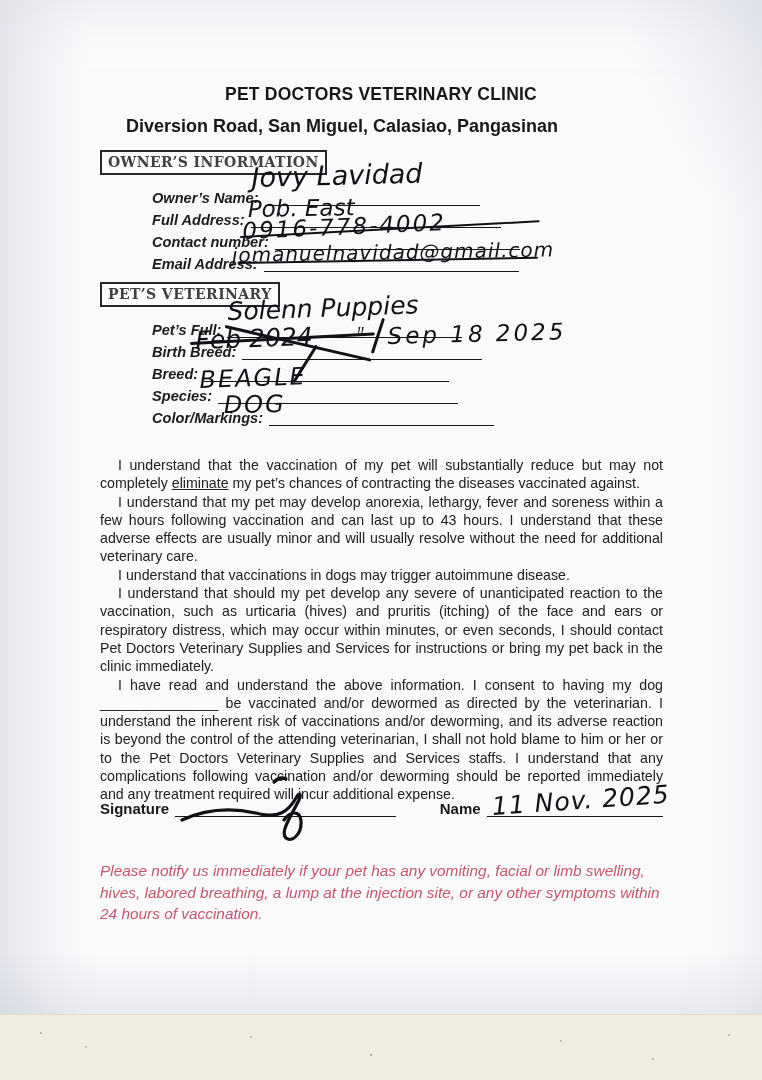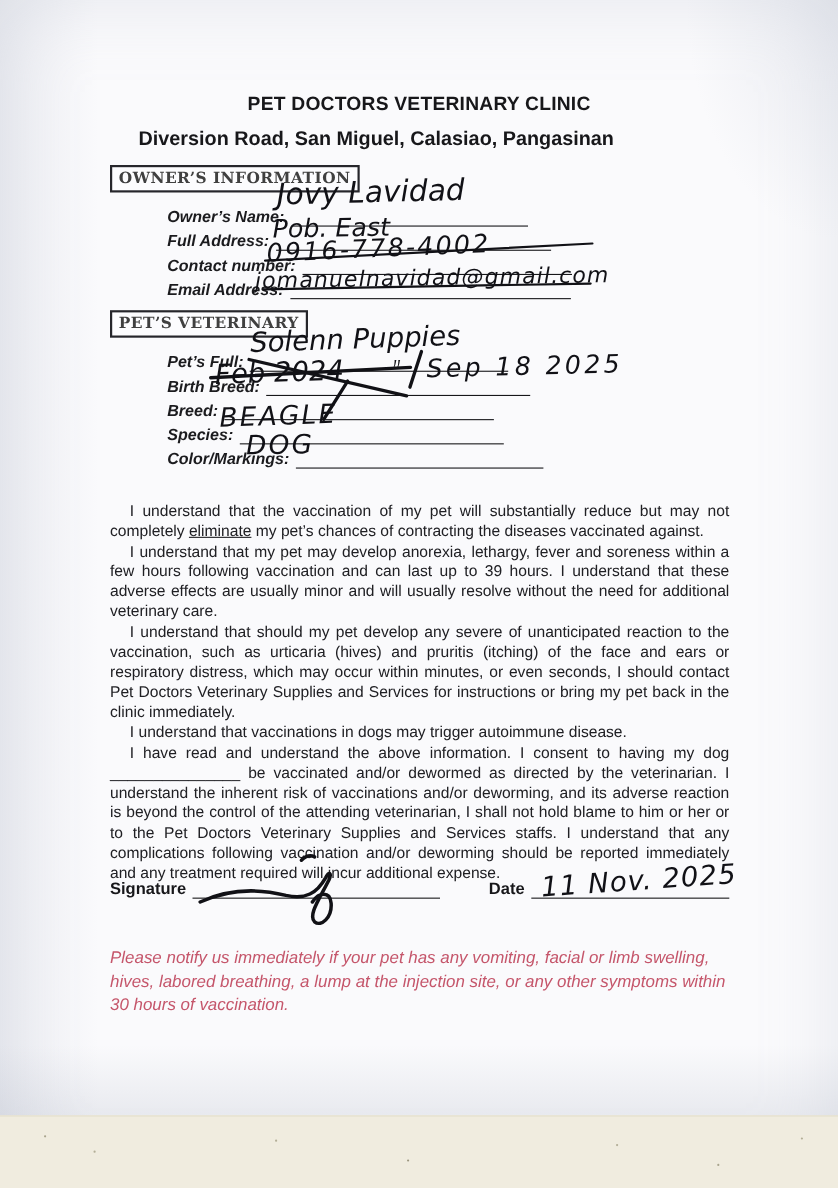--- a/index.html
+++ b/index.html
@@ -156,37 +156,37 @@
   <span class="ink ink-breed">BEAGLE</span>
   <span class="ink ink-species">DOG</span>
 
   <div class="stroke strike-bd-1"></div>
   <div class="stroke strike-bd-2"></div>
   <div class="stroke slash-female"></div>
   <div class="stroke slash-bd"></div>
 
   <div class="bodytext">
     <p><span>I understand that the vaccination of my pet will substantially reduce but may not completely </span><span class="u">eliminate</span><span> my pet’s chances of contracting the diseases vaccinated against.</span></p>
-    <p><span>I understand that my pet may develop anorexia, lethargy, fever and soreness within a few hours following vaccination and can last up to 39 hours. I understand that these adverse effects are usually minor and will usually resolve without the need for additional veterinary care.</span></p>
+    <p><span>I understand that my pet may develop anorexia, lethargy, fever and soreness within a few hours following vaccination and can last up to 43 hours. I understand that these adverse effects are usually minor and will usually resolve without the need for additional veterinary care.</span></p>
+    <p><span>I understand that vaccinations in dogs may trigger autoimmune disease.</span></p>
     <p><span>I understand that should my pet develop any severe of unanticipated reaction to the vaccination, such as urticaria (hives) and pruritis (itching) of the face and ears or respiratory distress, which may occur within minutes, or even seconds, I should contact Pet Doctors Veterinary Supplies and Services for instructions or bring my pet back in the clinic immediately.</span></p>
-    <p><span>I understand that vaccinations in dogs may trigger autoimmune disease.</span></p>
     <p><span>I have read and understand the above information. I consent to having my dog _______________ be vaccinated and/or dewormed as directed by the veterinarian. I understand the inherent risk of vaccinations and/or deworming, and its adverse reaction is beyond the control of the attending veterinarian, I shall not hold blame to him or her or to the Pet Doctors Veterinary Supplies and Services staffs. I understand that any complications following vaccination and/or deworming should be reported immediately and any treatment required will incur additional expense.</span></p>
   </div>
 
   <div class="sigrow">
     <span class="siglabel">Signature</span>
     <span class="fline sig-line"></span>
-    <span class="siglabel">Date</span>
+    <span class="siglabel">Name</span>
     <span class="fline date-line"></span>
   </div>
 
   <svg class="signature-svg" width="190" height="75" viewBox="0 0 190 75">
     <path d="M4 48 C30 36 58 36 82 42 C100 46 110 40 118 26 C121 20 124 21 121 28 C112 46 102 60 108 66 C114 71 124 62 123 49 C122 38 112 39 106 48"></path>
     <path d="M96 10 C100 6 104 5 108 7"></path>
   </svg>
   <span class="ink ink-date">11 Nov. 2025</span>
 
-  <p class="notice">Please notify us immediately if your pet has any vomiting, facial or limb swelling, hives, labored breathing, a lump at the injection site, or any other symptoms within 30 hours of vaccination.</p>
+  <p class="notice">Please notify us immediately if your pet has any vomiting, facial or limb swelling, hives, labored breathing, a lump at the injection site, or any other symptoms within 24 hours of vaccination.</p>
 
   <div class="tray"></div>
   <div class="speck"></div>
 
 </div>
 
 </body></html>

